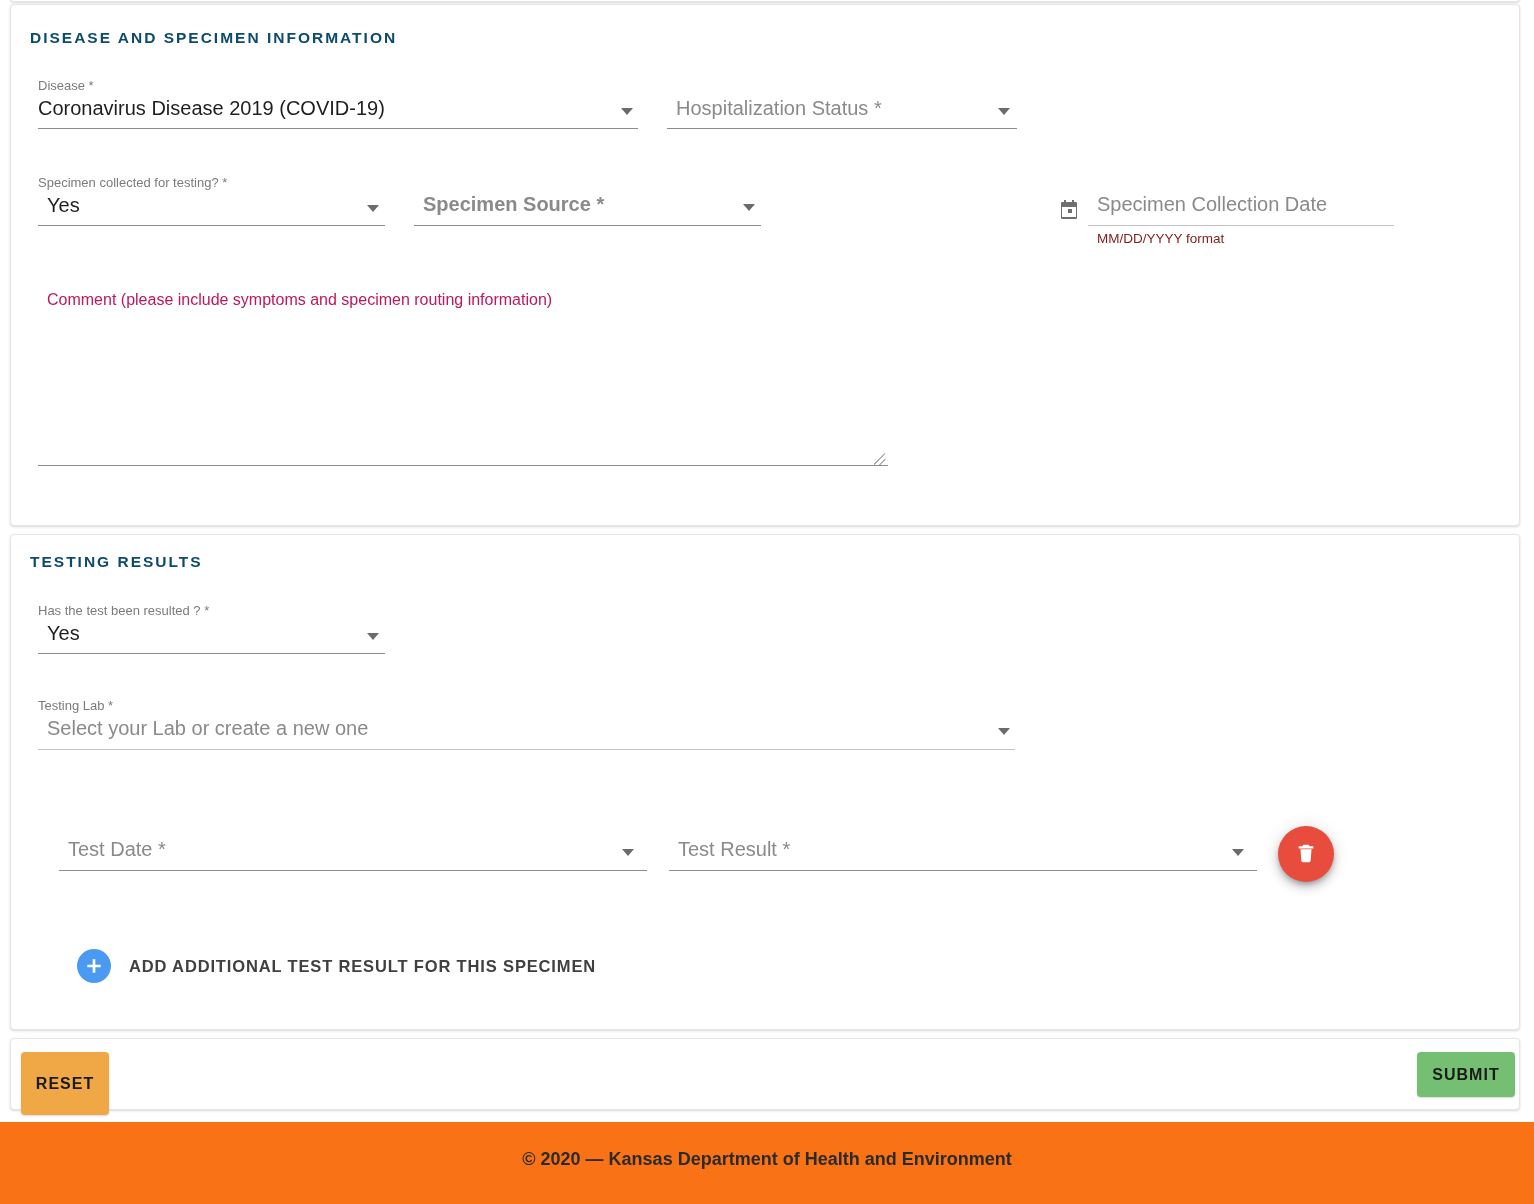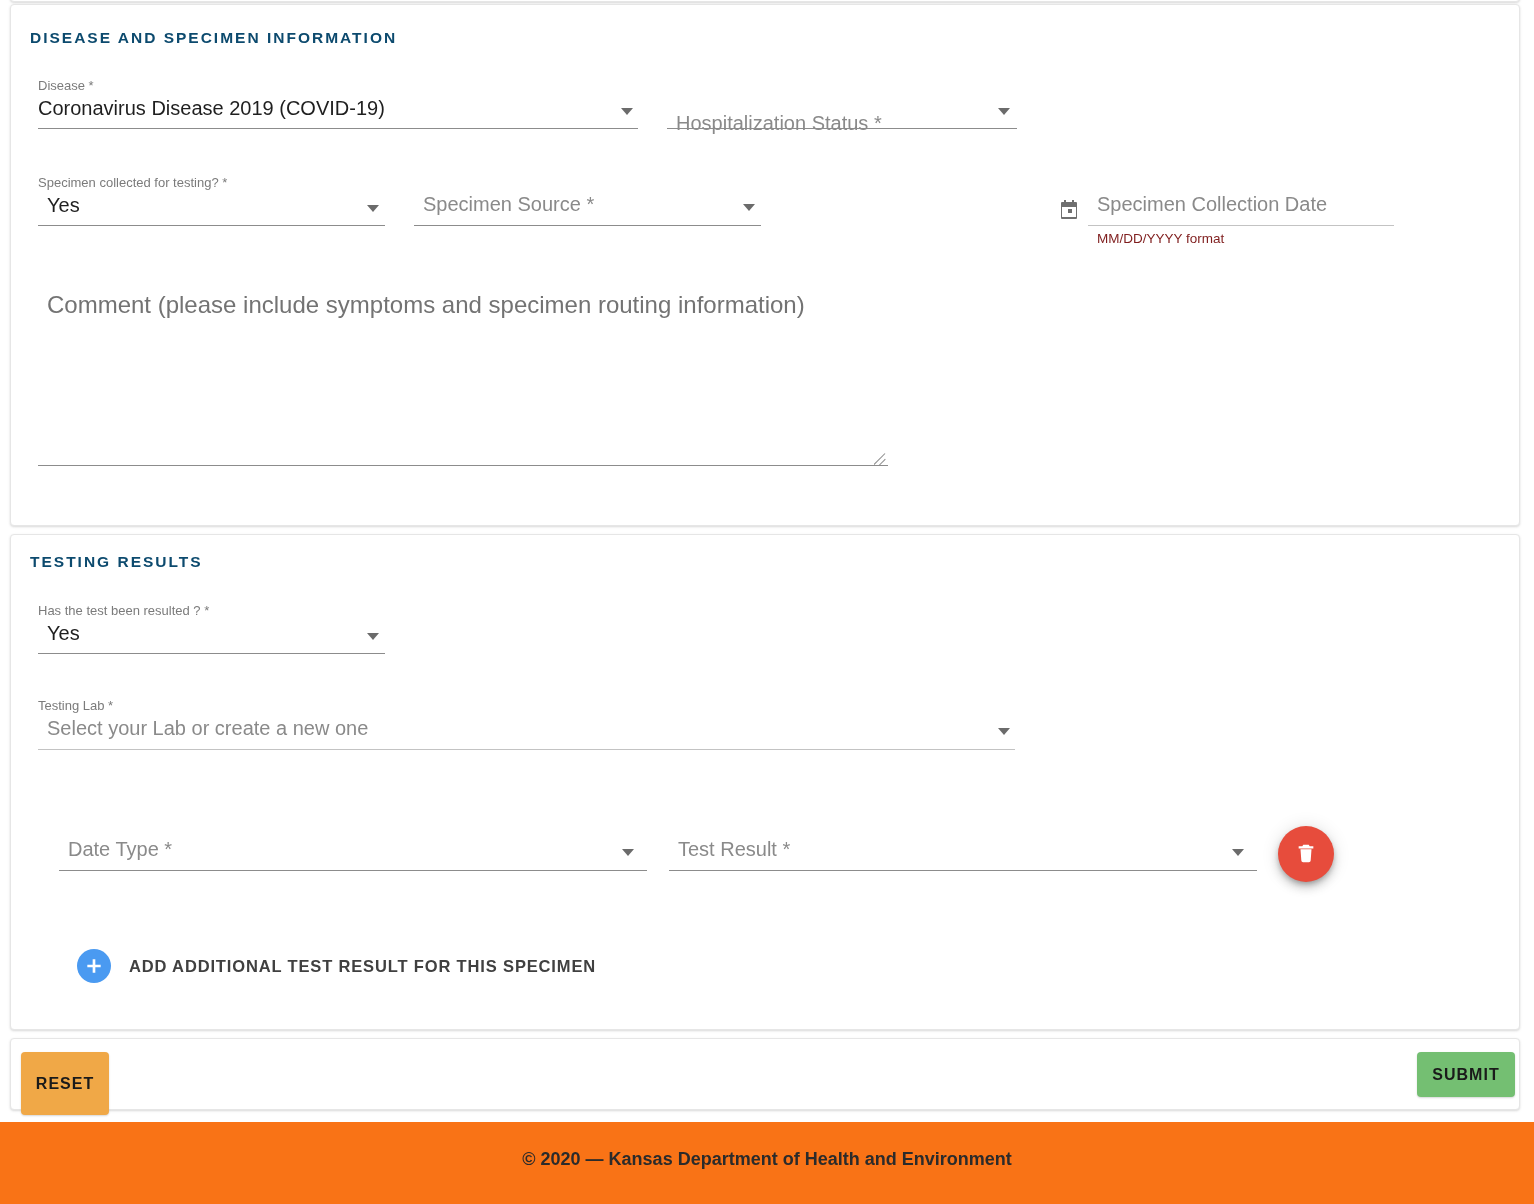--- a/index.html
+++ b/index.html
@@ -79,22 +79,22 @@
     position: absolute;
     width: 0; height: 0;
     border-left: 6.5px solid transparent;
     border-right: 6.5px solid transparent;
     border-top: 7px solid #6b6b6b;
   }
 
   
   .ta-label {
     position: absolute;
-    font-size: 24px;
-    color: #737373;
+    font-size: 16px;
+    color: #be185d;
     white-space: nowrap;
   }
   .ta-line {
     position: absolute;
     height: 1px;
     background: #8c8c8c;
   }
   .ta-grip {
     position: absolute;
     width: 14px; height: 14px;
@@ -194,33 +194,33 @@
     <div class="section-title" style="left:19px; top:24px;">DISEASE AND SPECIMEN INFORMATION</div>
 
     <div class="field" style="left:27px; top:73px; width:600px; height:52px;">
       <div class="flabel">Disease *</div>
       <div class="fvalue" style="top:19px;">Coronavirus Disease 2019 (COVID-19)</div>
       <div class="caret" style="left:583px; top:30px;"></div>
       <div class="fline" style="top:50px; width:600px;"></div>
     </div>
 
     <div class="field" style="left:656px; top:92px; width:350px; height:34px;">
-      <div class="fvalue ph" style="top:15px; left:9px;text-align:right;">Hospitalization Status *</div>
+      <div class="fvalue ph" style="top:0px; left:9px;text-align:right;">Hospitalization Status *</div>
       <div class="caret" style="left:331px; top:11px;"></div>
       <div class="fline" style="top:31px; width:350px;"></div>
     </div>
 
     <div class="field" style="left:27px; top:170px; width:347px; height:52px;">
       <div class="flabel">Specimen collected for testing? *</div>
       <div class="fvalue" style="top:19px; left:9px;">Yes</div>
       <div class="caret" style="left:329px; top:30px;"></div>
       <div class="fline" style="top:50px; width:347px;"></div>
     </div>
 
-    <div class="field" style="left:403px; top:188px; width:347px; height:34px;">
+    <div class="field" style="left:403px; top:188px; width:347px; height:34px;font-weight:bold;">
       <div class="fvalue ph" style="top:0px; left:9px;">Specimen Source *</div>
       <div class="caret" style="left:329px; top:11px;"></div>
       <div class="fline" style="top:32px; width:347px;"></div>
     </div>
 
 
     <div class="cal-icon" style="left:1046px; top:193px;">
       <svg width="24" height="24" viewBox="0 0 24 24" aria-hidden="true">
         <path fill="#6f6f6f" d="M7 2h2v2h6V2h2v2h2a1 1 0 0 1 1 1v15a1 1 0 0 1-1 1H5a1 1 0 0 1-1-1V5a1 1 0 0 1 1-1h2V2zm12 7H5v10h14V9zm-8 2h4v4h-4v-4z"></path>
       </svg>
@@ -254,21 +254,21 @@
     </div>
 
     <div class="field" style="left:27px; top:163px; width:977px; height:55px;">
       <div class="flabel">Testing Lab *</div>
       <div class="fvalue ph" style="top:19px; left:9px;">Select your Lab or create a new one</div>
       <div class="caret" style="left:960px; top:30px;"></div>
       <div class="fline light" style="top:51px; width:977px;"></div>
     </div>
 
     <div class="field" style="left:48px; top:303px; width:588px; height:34px;">
-      <div class="fvalue ph" style="top:0px; left:9px;">Date Type *</div>
+      <div class="fvalue ph" style="top:0px; left:9px;">Test Date *</div>
       <div class="caret" style="left:563px; top:11px;"></div>
       <div class="fline" style="top:32px; width:588px;"></div>
     </div>
 
     <div class="field" style="left:658px; top:303px; width:588px; height:34px;">
       <div class="fvalue ph" style="top:0px; left:9px;">Test Result *</div>
       <div class="caret" style="left:563px; top:11px;"></div>
       <div class="fline" style="top:32px; width:588px;"></div>
     </div>
 

